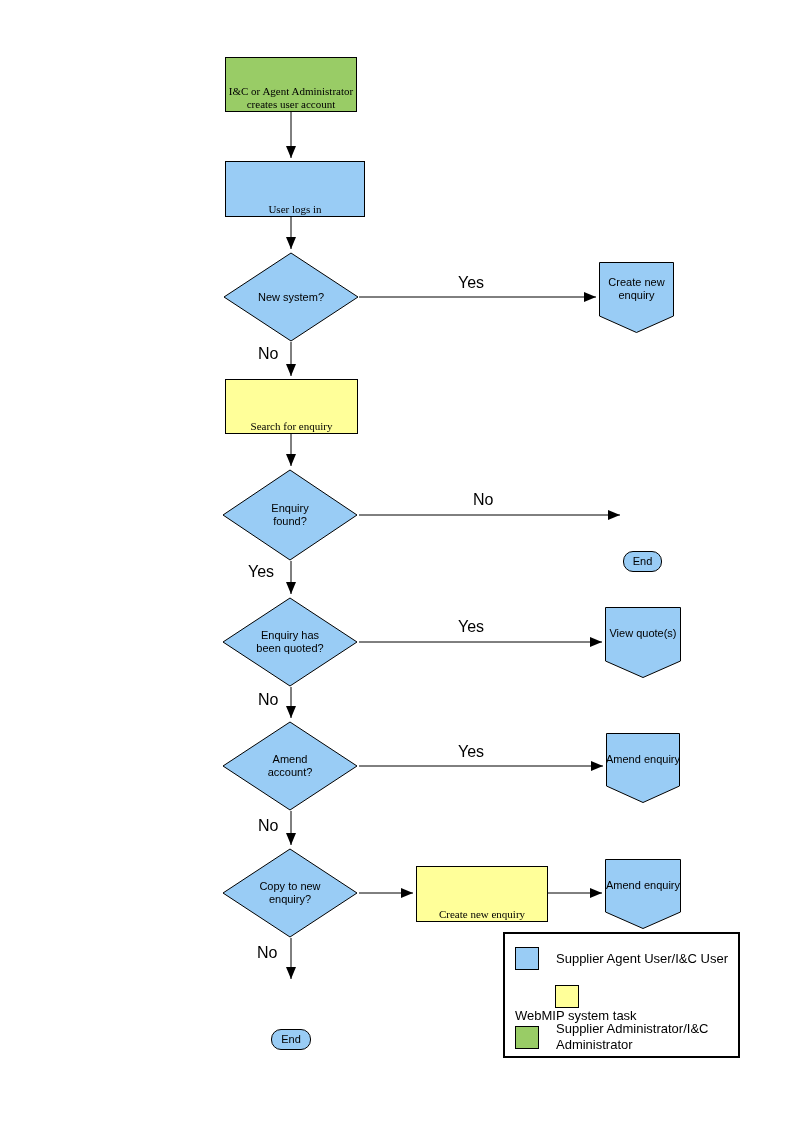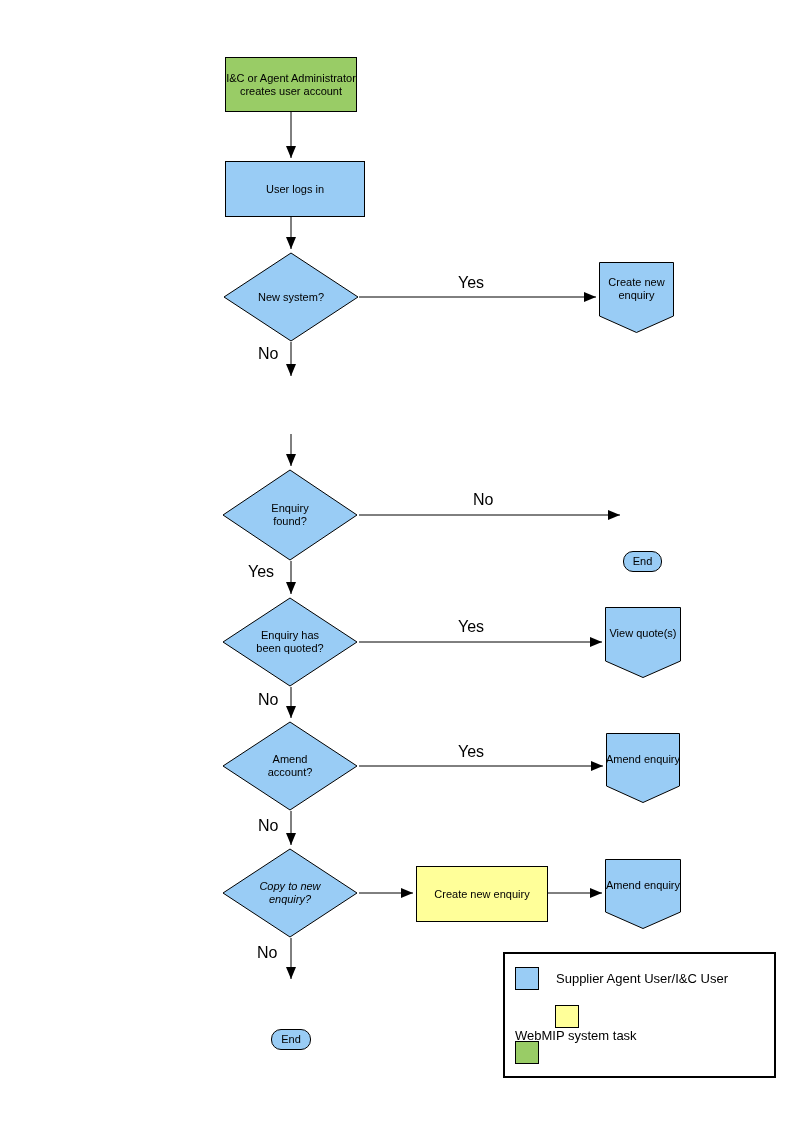--- a/index.html
+++ b/index.html
@@ -14,22 +14,23 @@
   }
   #connectors {
     position: absolute;
     left: 0; top: 0;
     width: 794px; height: 1123px;
     z-index: 1;
   }
   .node { position: absolute; z-index: 2; box-sizing: border-box; }
   .rectnode {
     border: 1px solid #000;
-    display: flex; align-items: center; justify-content: center;
+    display: flex; align-items: flex-end; justify-content: center;
     text-align: center;
+    font-family: Liberation Serif, serif;
   }
   .shapewrap { background: transparent; }
   .shapewrap svg { position: absolute; left: 0; top: 0; }
   .nlabel {
     font-size: 11px;
     line-height: 13px;
     text-align: center;
     white-space: pre;
     z-index: 3;
   }
@@ -54,22 +55,22 @@
   .edge-label {
     position: absolute;
     z-index: 4;
     font-size: 16px;
     line-height: 24px;
     background: #ffffff;
     padding: 0 2px;
   }
   #legend {
     position: absolute;
-    left: 503px; top: 952px;
-    width: 273px; height: 126px;
+    left: 503px; top: 932px;
+    width: 237px; height: 126px;
     border: 2px solid #000;
     box-sizing: border-box;
     z-index: 2;
   }
   .legend-row {
     position: absolute;
     left: 10px;
     display: flex;
     align-items: center;
   }
@@ -132,20 +133,23 @@
   </div>
 
   <div class="node shapewrap" style="left:599px; top:262px; width:75px; height:71px;">
     <svg width="75" height="71">
       <polygon points="0.5,0.5 74.5,0.5 74.5,54 37.5,70.5 0.5,54" stroke="#000" stroke-width="1" fill="#99CCF5"></polygon>
     </svg>
     <span class="nlabel pentlabel">Create new
 enquiry</span>
   </div>
 
+  <div class="node rectnode" style="left: 225px; top: 379px; width: 133px; height: 55px; background-color: rgb(255, 255, 153);">
+    <span class="nlabel">Search for enquiry</span>
+  </div>
 
   <div class="node shapewrap" style="left:222px; top:469px; width:136px; height:92px;">
     <svg width="136" height="92">
       <polygon points="68,1 135,46 68,91 1,46" stroke="#000" stroke-width="1" fill="#99CCF5"></polygon>
     </svg>
     <span class="nlabel centerlabel">Enquiry
 found?</span>
   </div>
 
   <div class="terminator" style="left: 623px; top: 504px; width: 39px; height: 21px; background-color: rgb(153, 204, 245);">
@@ -175,21 +179,21 @@
 account?</span>
   </div>
 
   <div class="node shapewrap" style="left:606px; top:733px; width:74px; height:70px;">
     <svg width="74" height="70">
       <polygon points="0.5,0.5 73.5,0.5 73.5,53 37,69.5 0.5,53" stroke="#000" stroke-width="1" fill="#99CCF5"></polygon>
     </svg>
     <span class="nlabel pentlabel">Amend enquiry</span>
   </div>
 
-  <div class="node shapewrap" style="left:222px; top:848px; width:136px; height:90px;font-style:italic;">
+  <div class="node shapewrap" style="left:222px; top:848px; width:136px; height:90px;">
     <svg width="136" height="90">
       <polygon points="68,1 135,45 68,89 1,45" stroke="#000" stroke-width="1" fill="#99CCF5"></polygon>
     </svg>
     <span class="nlabel centerlabel">Copy to new
 enquiry?</span>
   </div>
 
   <div class="node rectnode" style="left: 416px; top: 866px; width: 132px; height: 56px; background-color: rgb(255, 255, 153);">
     <span class="nlabel">Create new enquiry</span>
   </div>
@@ -219,16 +223,18 @@
     <div class="legend-row" style="top:13px;">
       <span class="legend-swatch" style="background-color: rgb(153, 204, 245);"></span>
       <span class="legend-label">Supplier Agent User/I&amp;C User</span>
     </div>
     <div class="legend-row" style="top:51px;flex-direction:column;">
       <span class="legend-swatch" style="background-color: rgb(255, 255, 153);"></span>
       <span class="legend-label">WebMIP system task</span>
     </div>
     <div class="legend-row" style="top:87px;">
       <span class="legend-swatch" style="background-color: rgb(153, 204, 102);"></span>
+      <span class="legend-label">Supplier Administrator/I&amp;C
+Administrator</span>
     </div>
   </div>
 
 </div>
 
 </body></html>

